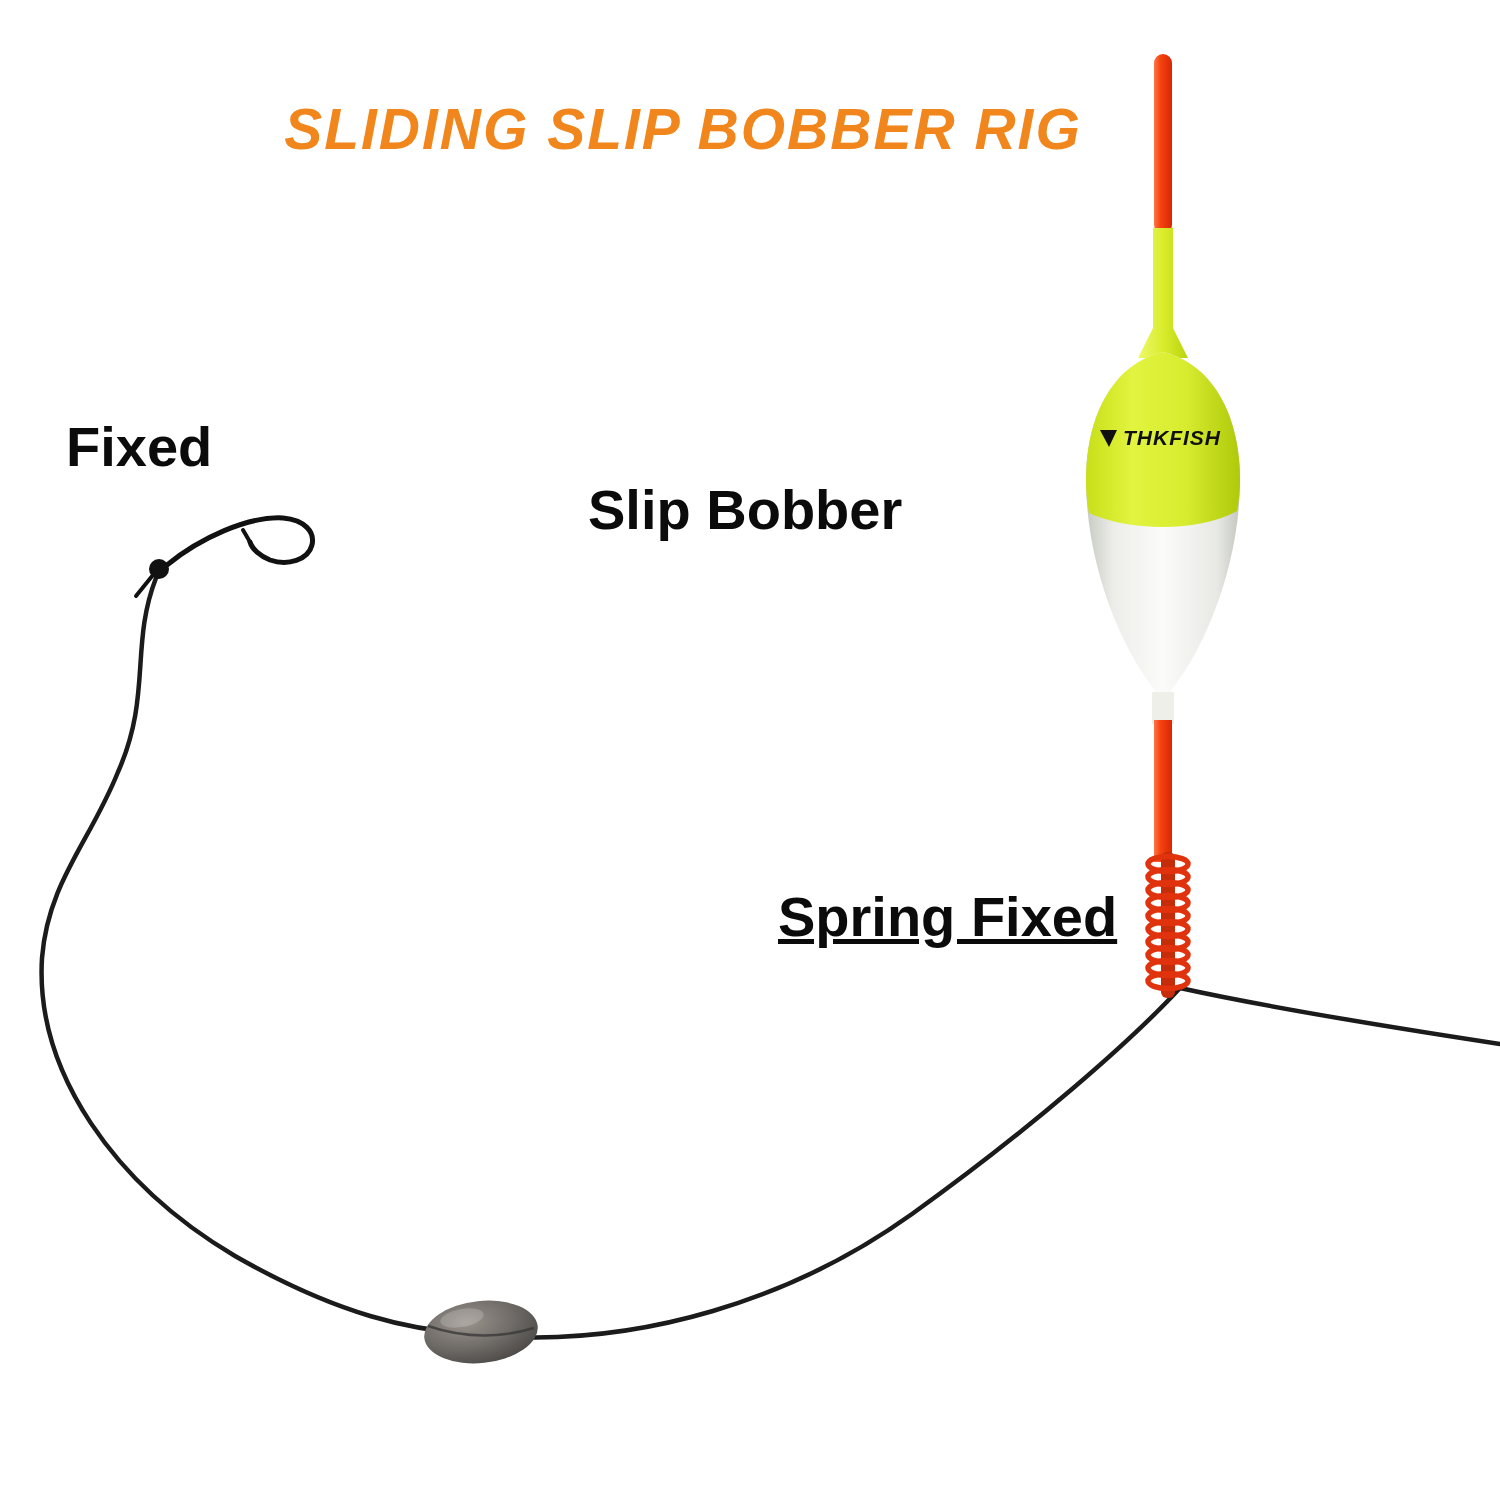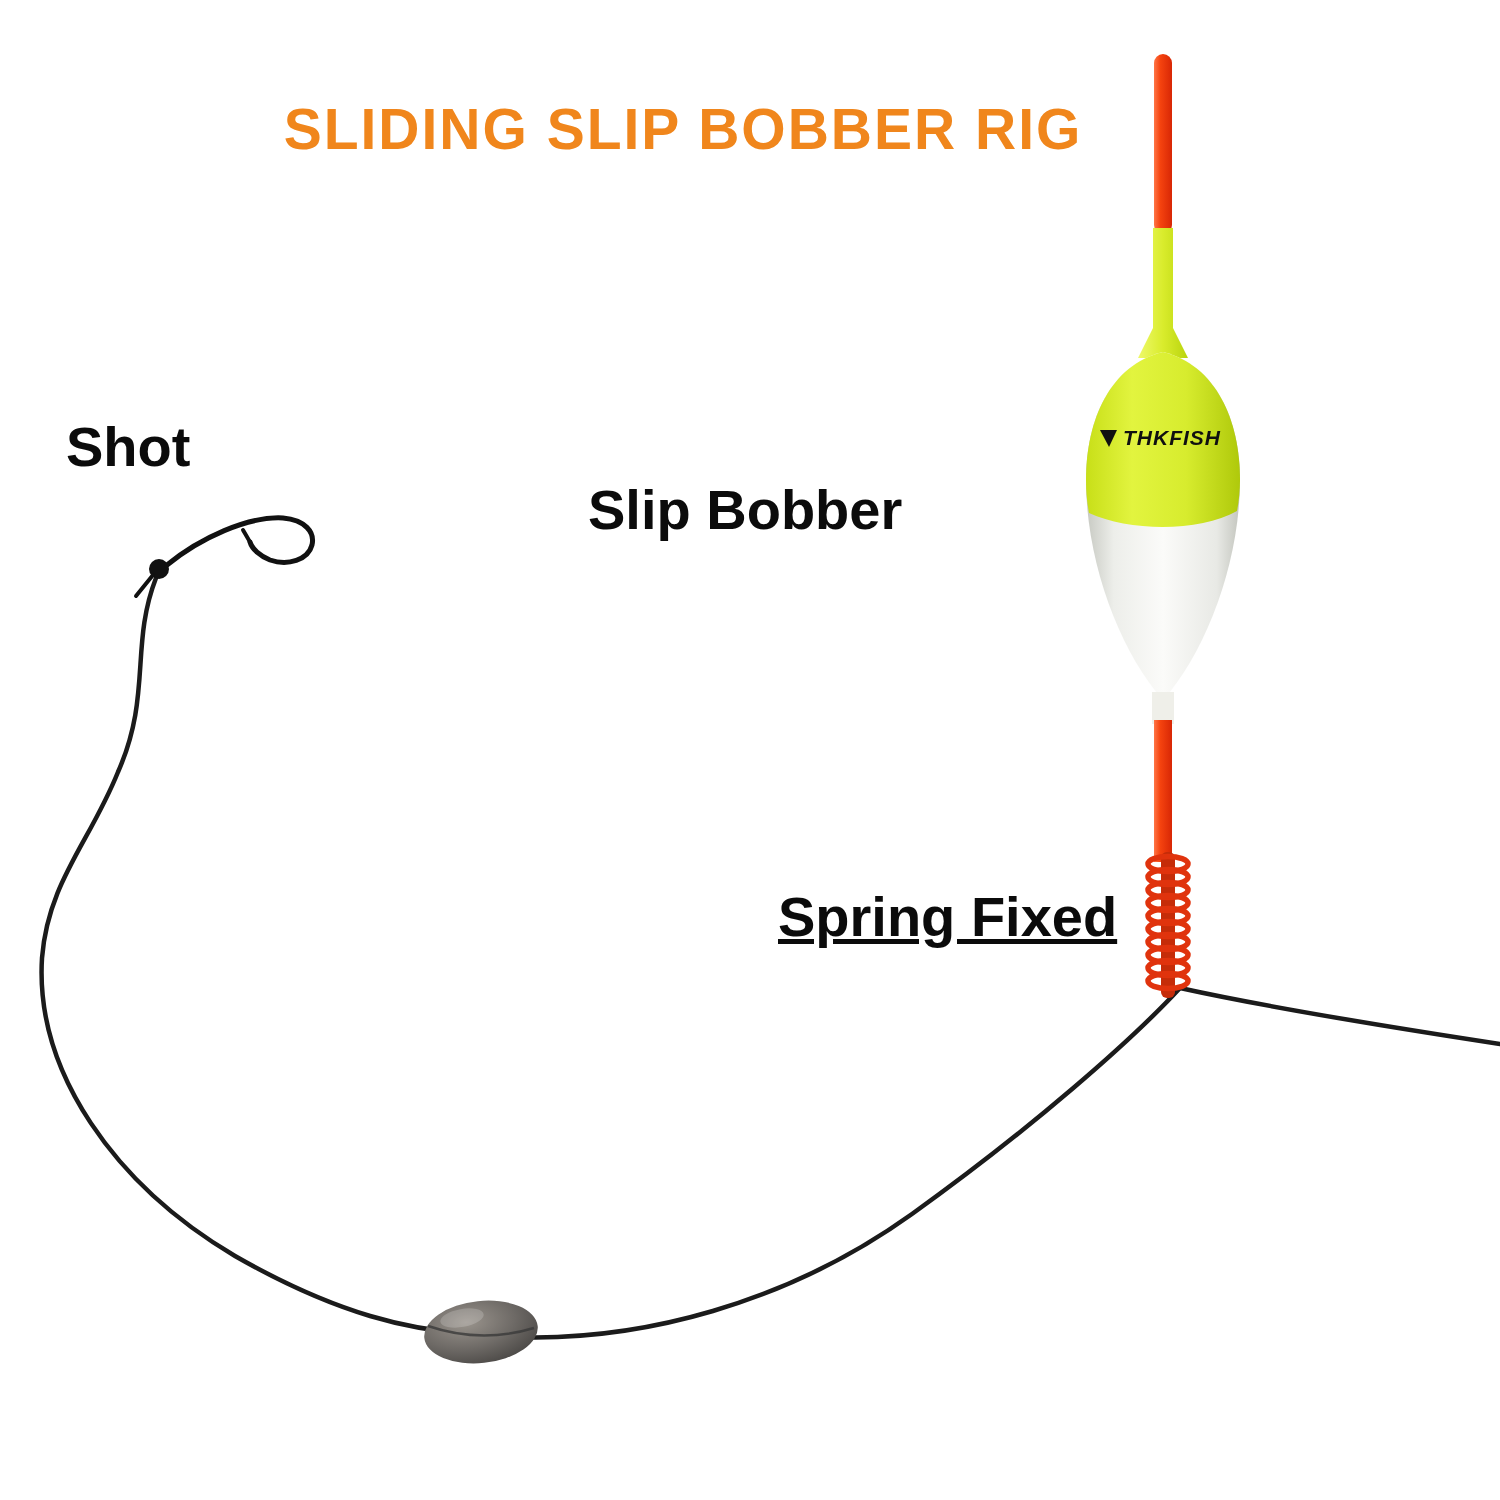--- a/index.html
+++ b/index.html
@@ -10,20 +10,21 @@
     overflow:hidden;
     font-family:"Liberation Sans", sans-serif;
   }
   .diagram-svg{position:absolute;left:0;top:0;}
   .title{
     position:absolute;
     left:0; top:96px; width:1366px;
     text-align:center;
     font-size:57px;
     font-weight:700;
+    font-style:italic;
     letter-spacing:2px;
     color:#F0861C;
     white-space:nowrap;
   }
   .part-label{
     position:absolute;
     font-size:56px;
     font-weight:700;
     color:#0b0b0b;
     white-space:nowrap;
@@ -140,17 +141,17 @@
           <ellipse cx="1168" cy="942" rx="20" ry="7.5"></ellipse>
           <ellipse cx="1168" cy="955" rx="20" ry="7.5"></ellipse>
           <ellipse cx="1168" cy="968" rx="20" ry="7.5"></ellipse>
           <ellipse cx="1168" cy="981" rx="20" ry="7.5"></ellipse>
         </g>
       </g>
     </g>
   </svg>
 
   <div class="title">SLIDING SLIP BOBBER RIG</div>
-  <div class="part-label label-hook">Shot</div>
+  <div class="part-label label-hook">Fixed</div>
   <div class="part-label label-slip-bobber">Slip Bobber</div>
   <div class="part-label label-spring-fixed">Spring Fixed</div>
 
 </div>
 
 </body></html>

